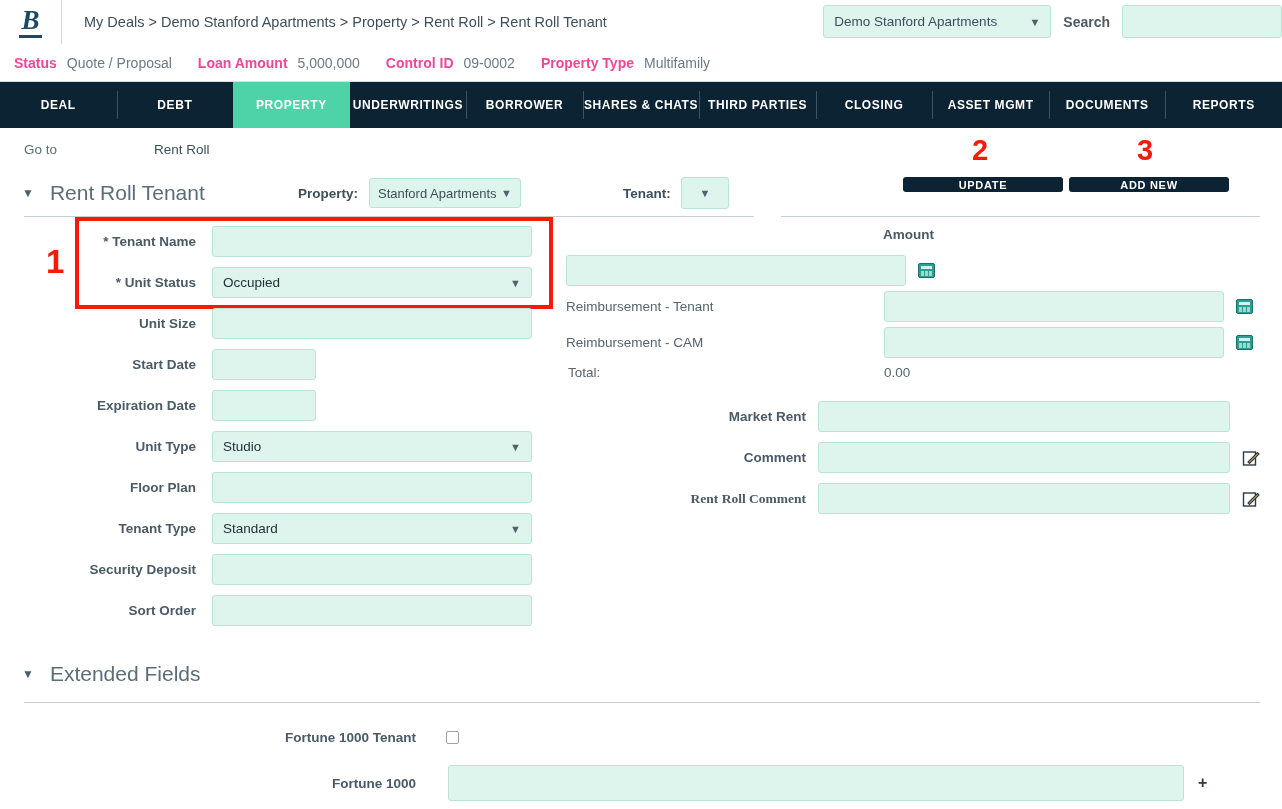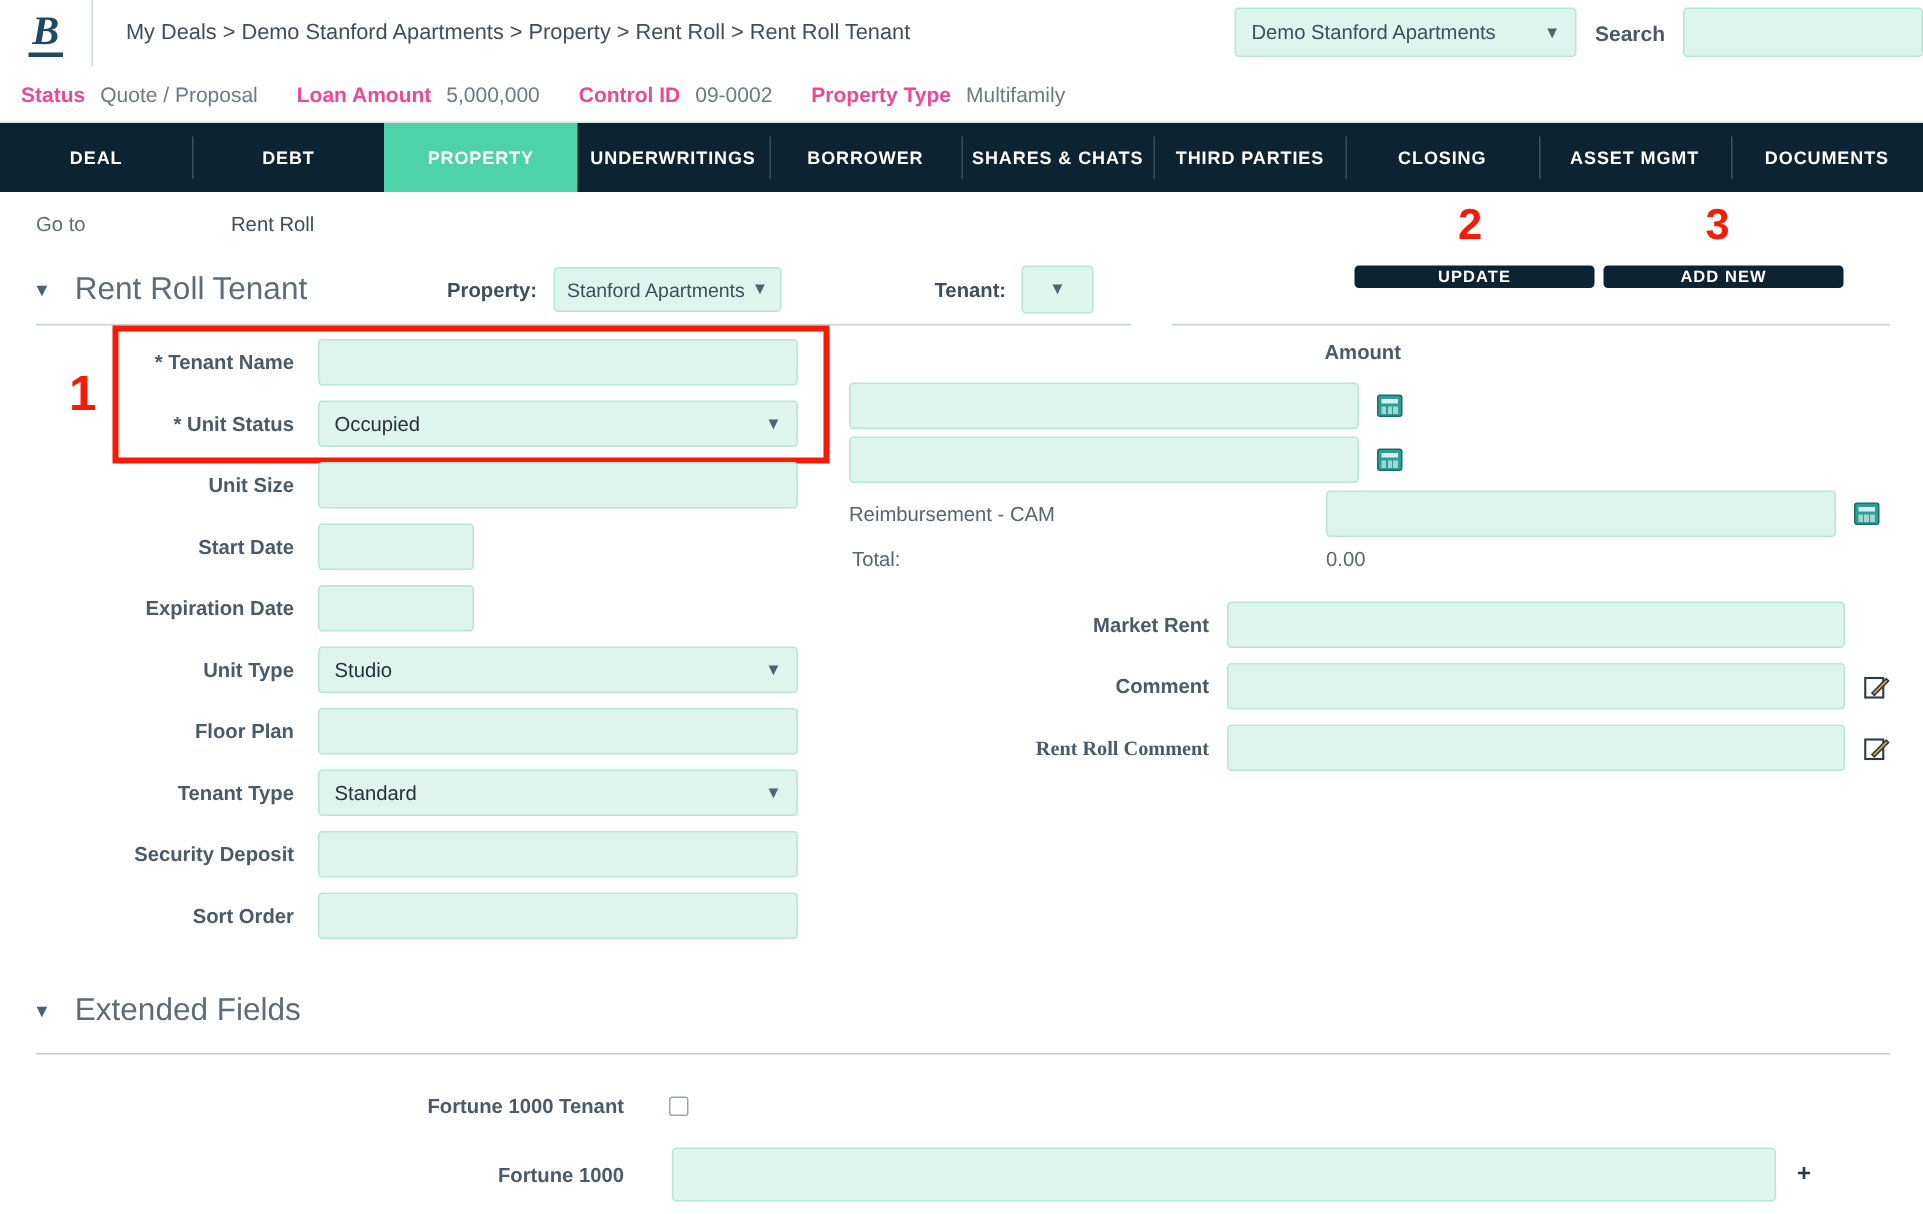--- a/index.html
+++ b/index.html
@@ -359,20 +359,23 @@
     </div>
     <div class="nav-item">
       <span>CLOSING</span>
     </div>
     <div class="nav-item">
       <span>ASSET MGMT</span>
     </div>
     <div class="nav-item">
       <span>DOCUMENTS</span>
     </div>
+    <div class="nav-item">
+      <span>REPORTS</span>
+    </div>
   </div>
 
 <div class="goto-row">
   <span class="goto-label">Go to</span>
   <span class="goto-link">Rent Roll</span>
 </div>
 
 <div class="section-head">
   <span class="caret">▼</span>
   <span class="sec-title">Rent Roll Tenant</span>
@@ -461,20 +464,21 @@
   </div>
 
   <span class="lbl" style="position:absolute; left:883px; top:10px; text-align:left;">Amount</span>
 
   <div class="fld" style="left:566px; top:38px;">
     <input class="inp" style="width: 340px;" type="text" value="">
     <span class="icon-calc" style="margin-left:12px;"></span>
   </div>
 
   <div class="fld" style="left:566px; top:74px;">
+    <span class="lbl lbl-plain" style="width:318px;">Reimbursement - Tenant</span>
     <input class="inp" style="width: 340px;" type="text" value="">
     <span class="icon-calc" style="margin-left:12px;"></span>
   </div>
 
   <div class="fld" style="left:566px; top:110px;">
     <span class="lbl lbl-plain" style="width:318px;">Reimbursement - CAM</span>
     <input class="inp" style="width: 340px;" type="text" value="">
     <span class="icon-calc" style="margin-left:12px;"></span>
   </div>
 

